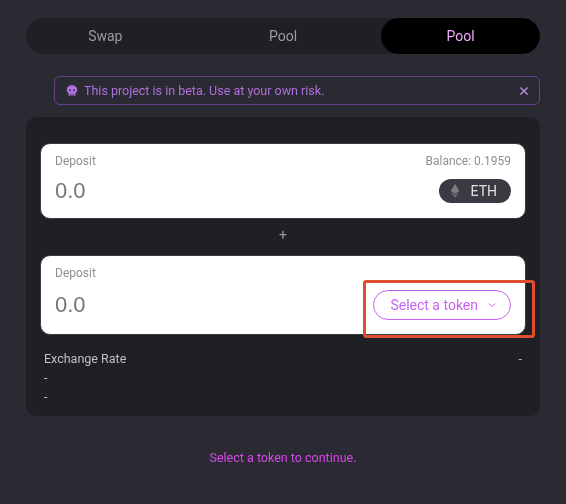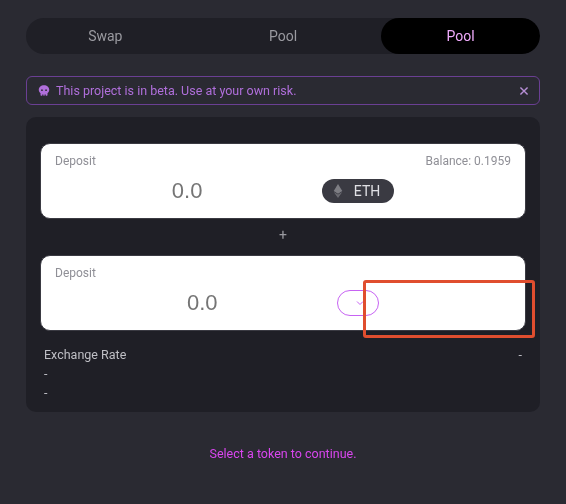--- a/index.html
+++ b/index.html
@@ -39,20 +39,21 @@
     margin-top: 22px;
     border: 1px solid #6a3f93;
     border-radius: 6px;
     display: flex;
     align-items: center;
     padding: 6px 10px;
     color: #b06fdb;
     font-size: 12.5px;
     gap: 5px;
     position: relative;
+    margin-left: 28px;
   }
   .notice .close {
     position: absolute;
     right: 10px;
     top: 50%;
     transform: translateY(-50%);
     color: #b78fd6;
     font-size: 14px;
     cursor: pointer;
     line-height: 1;
@@ -83,21 +84,21 @@
   }
   .dc-head {
     display: flex;
     justify-content: space-between;
     align-items: center;
     font-size: 12px;
     color: #8f8f96;
   }
   .dc-body {
     display: flex;
-    justify-content: center;
+    justify-content: space-between;
     align-items: center;
     margin-top: 10px;
   }
   .amount-input {
     background: transparent;
     border: none;
     outline: none;
     font-size: 22px;
     color: #6f6f78;
     width: 150px;
@@ -220,20 +221,21 @@
 
   <div class="plus-row">+</div>
 
   <div class="deposit-card rel-wrap">
     <div class="dc-head">
       <span>Deposit</span>
     </div>
     <div class="dc-body">
       <input class="amount-input" placeholder="0.0" style="">
       <div class="select-token-btn">
+        <span>Select a token</span>
         <span class="chev">
           <svg width="12" height="12" viewBox="0 0 24 24" fill="none" stroke="#c763f3" stroke-width="2">
               <polyline points="6 9 12 15 18 9"></polyline>
             </svg>
         </span>
       </div>
     </div>
 
     <div class="highlight-box" style="top:24px; right:-10px; width:172px; height:58px;"></div>
   </div>

